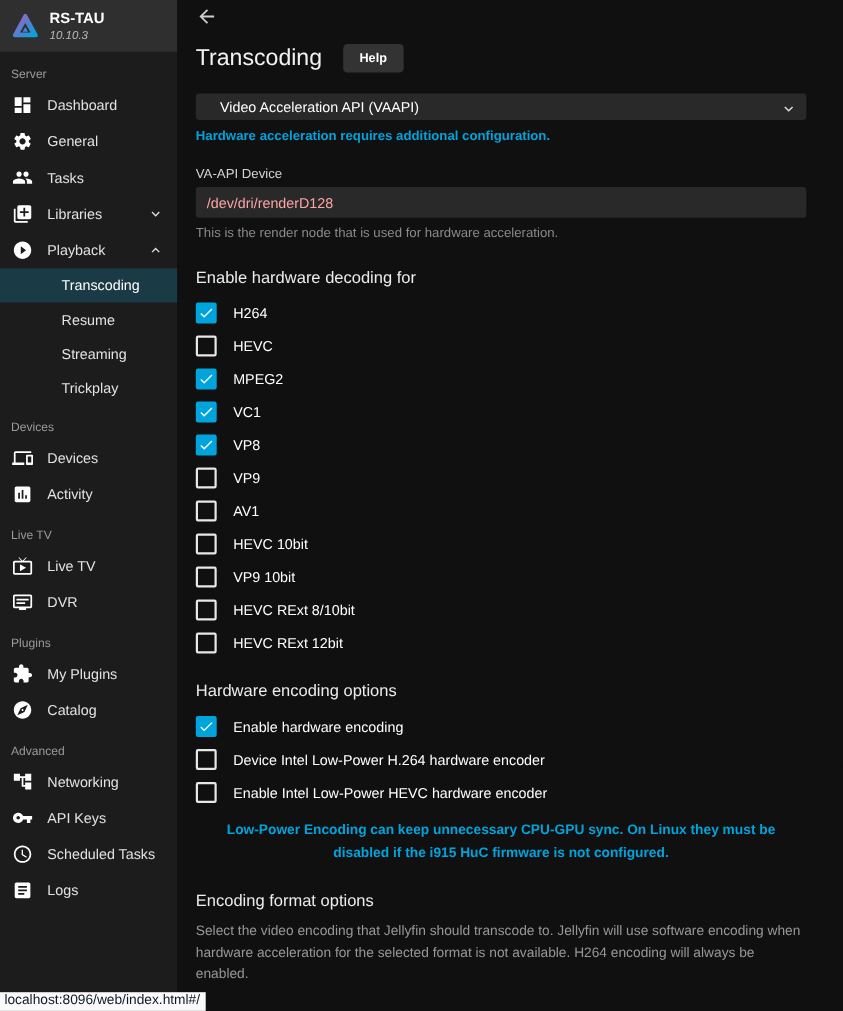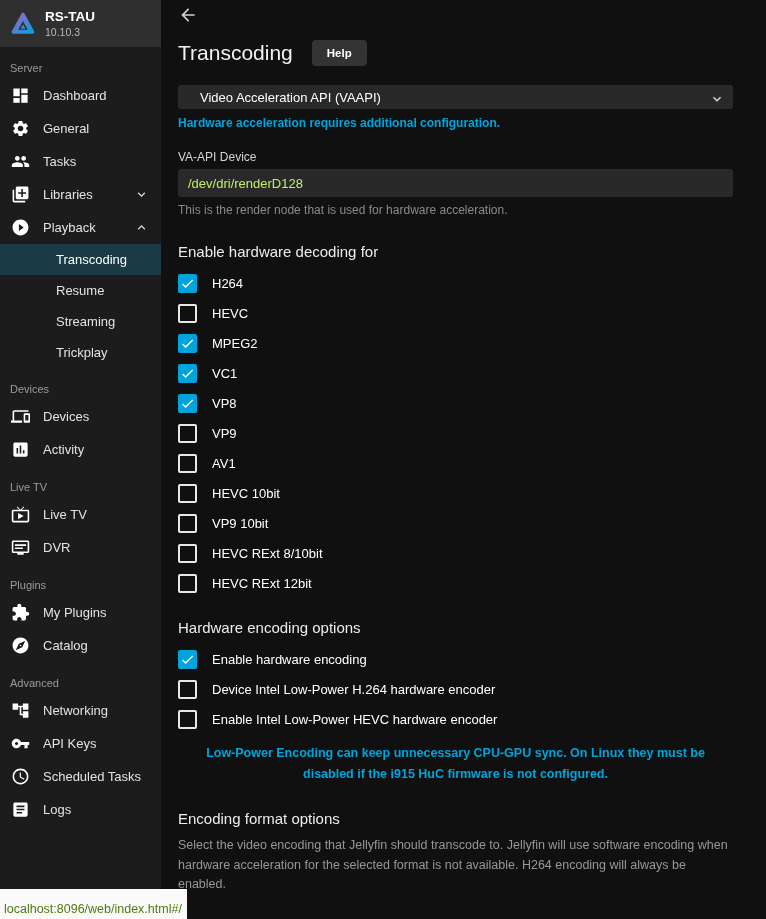--- a/index.html
+++ b/index.html
@@ -14,42 +14,42 @@
     position:absolute; left:0; top:0; width:161px; height:100%;
     background:#1c1c1c; z-index:2;
   }
   .sidebar-header {
     height:47px; background:#2f2f2f; display:flex; align-items:center;
     padding:0 10px;
   }
   .logo { width:26px; height:26px; margin-right:9px; flex:0 0 auto; }
   .server-meta { line-height:1.15; }
   .server-name { font-size:13.5px; font-weight:bold; color:#fff; }
-  .server-version { font-size:10.5px; color:#b9b9b9; margin-top:2px; }
+  .server-version { font-size:10.5px; color:#b9b9b9; margin-top:2px;font-style:italic; }
   .nav-section {
     font-size:11px; color:#9b9b9b; margin:15px 0 5px; padding:0 10px;
   }
   .nav-item {
     height:33px; display:flex; align-items:center; padding:0 10px;
     color:#e2e2e2; font-size:13px; cursor:pointer; position:relative;
   }
   .nav-icon { width:21px; height:21px; margin-right:12px; flex:0 0 auto; display:flex; align-items:center; justify-content:center; }
   .nav-icon svg { width:19px; height:19px; fill:#fff; }
   .nav-chevron { position:absolute; right:12px; display:flex; }
   .nav-chevron svg { width:15px; height:15px; fill:#ddd; }
   .nav-subitem {
     height:31px; display:flex; align-items:center; padding-left:56px;
     color:#e2e2e2; font-size:13px; cursor:pointer;
   }
   .nav-subitem.selected { background:#1a3a46; color:#fff; }
   
   .status-bar {
     position:absolute; left:0; bottom:0; z-index:5;
-    background:#fafafa; color:#4d7c0f; font-size:12.5px;
-    padding:13px 5px 3px 4px;
+    background:#fafafa; color:#0f172a; font-size:12.5px;
+    padding:0 5px 3px 4px;
   }
   
   .main {
     position:absolute; left:161px; top:0; right:0; height:100%;
     padding:0 33px 0 17px; overflow:hidden;
   }
   .back-row { padding-top:5px; height:24px; }
   .back-btn { width:20px; height:20px; display:inline-flex; cursor:pointer; }
   .back-btn svg { width:20px; height:20px; fill:#cfcfcf; }
   .title-row { display:flex; align-items:center; margin-top:16px; }
@@ -63,21 +63,21 @@
   .field-label { font-size:12px; color:#d4d4d4; margin-bottom:5px; }
   .select-box {
     position:relative; width:100%; height:24px; background:#292929;
     border-radius:3px; display:flex; align-items:center; padding:0 30px 0 22px;
     font-size:13px; color:#fff; cursor:pointer;
   }
   .select-chevron { position:absolute; right:8px; top:6px; }
   .select-chevron svg { width:16px; height:16px; fill:#ddd; }
   .text-input {
     width:100%; height:28px; background:#292929; border:none; border-radius:3px;
-    padding:12px 10px; font-size:13px; color:#bef264; font-family:inherit; outline:none;
+    padding:12px 10px; font-size:13px; color:#fca5a5; font-family:inherit; outline:none;
   }
   .field-link {
     display:inline-block; margin-top:7px; color:#00a4dc; font-weight:bold;
     font-size:12px; text-decoration:none; cursor:pointer;
   }
   .field-desc { margin-top:6px; font-size:12px; color:#8a8a8a; }
   .section-heading { margin:26px 0 13px; font-size:15px; font-weight:400; color:#ececec; }
   .check-row { display:flex; align-items:center; margin-bottom:10px; height:20px; cursor:pointer; }
   .checkbox {
     width:19px; height:19px; border:2px solid #e8e8e8; border-radius:2px;

